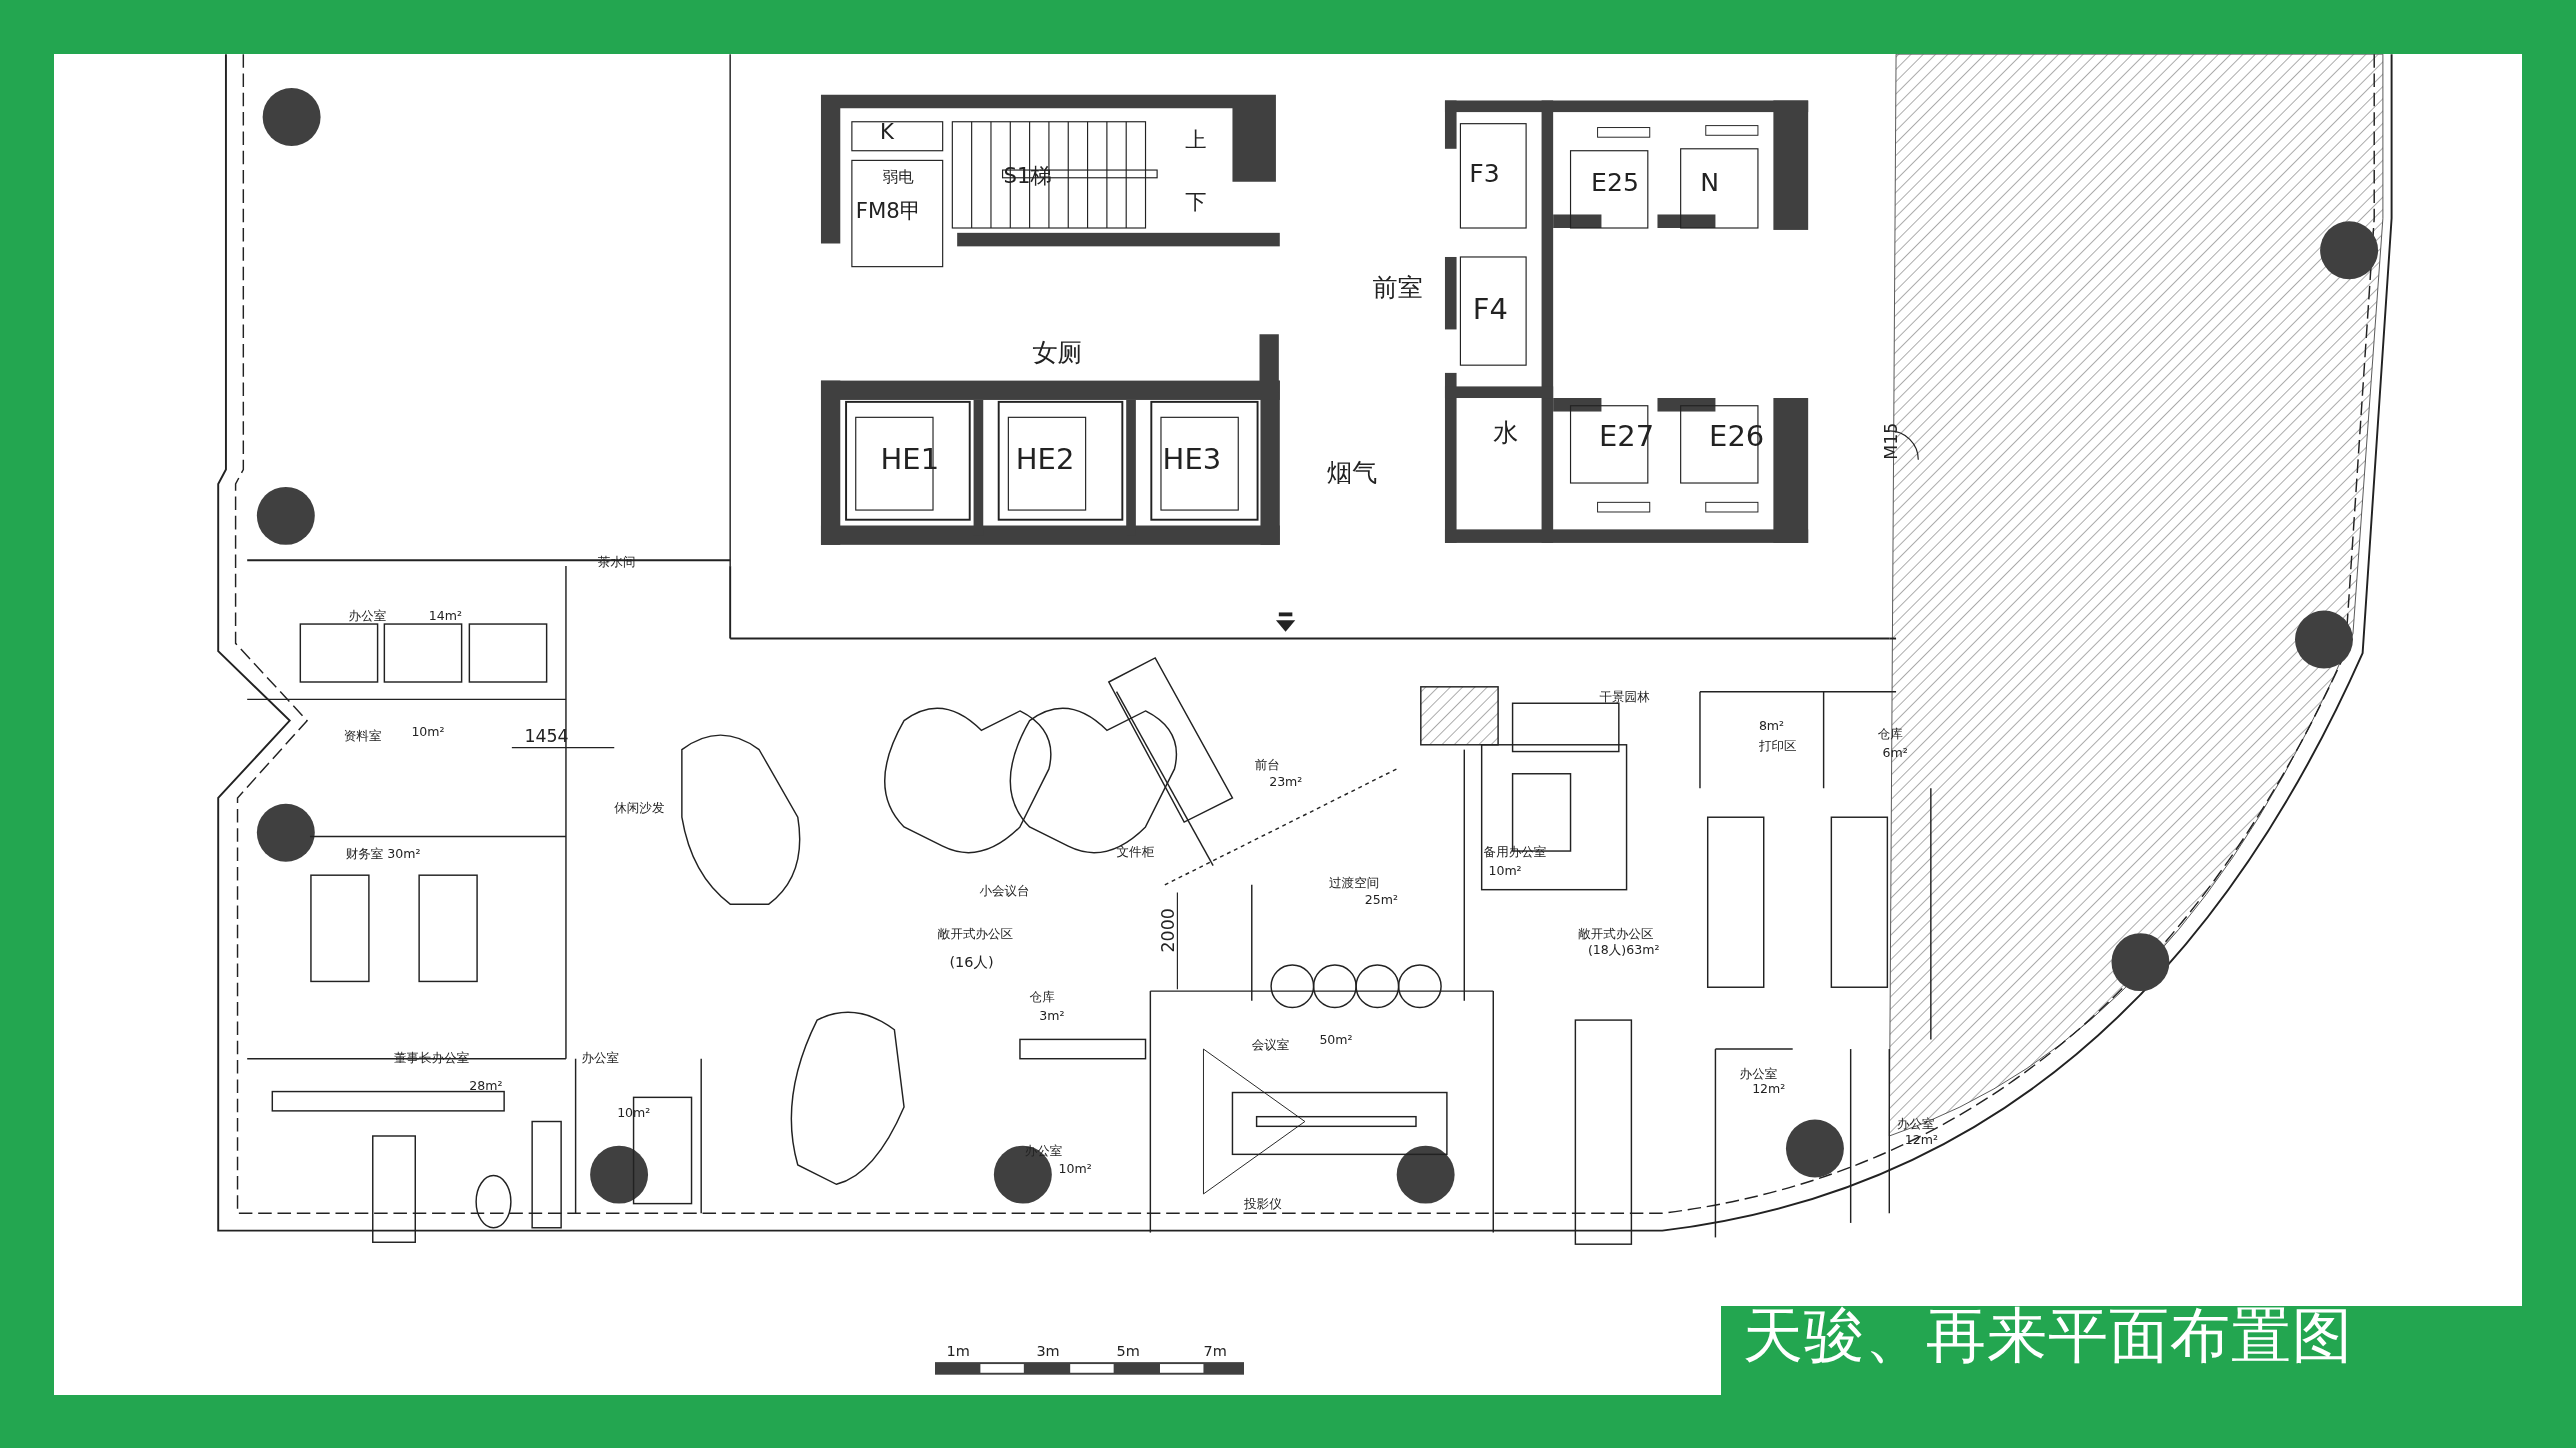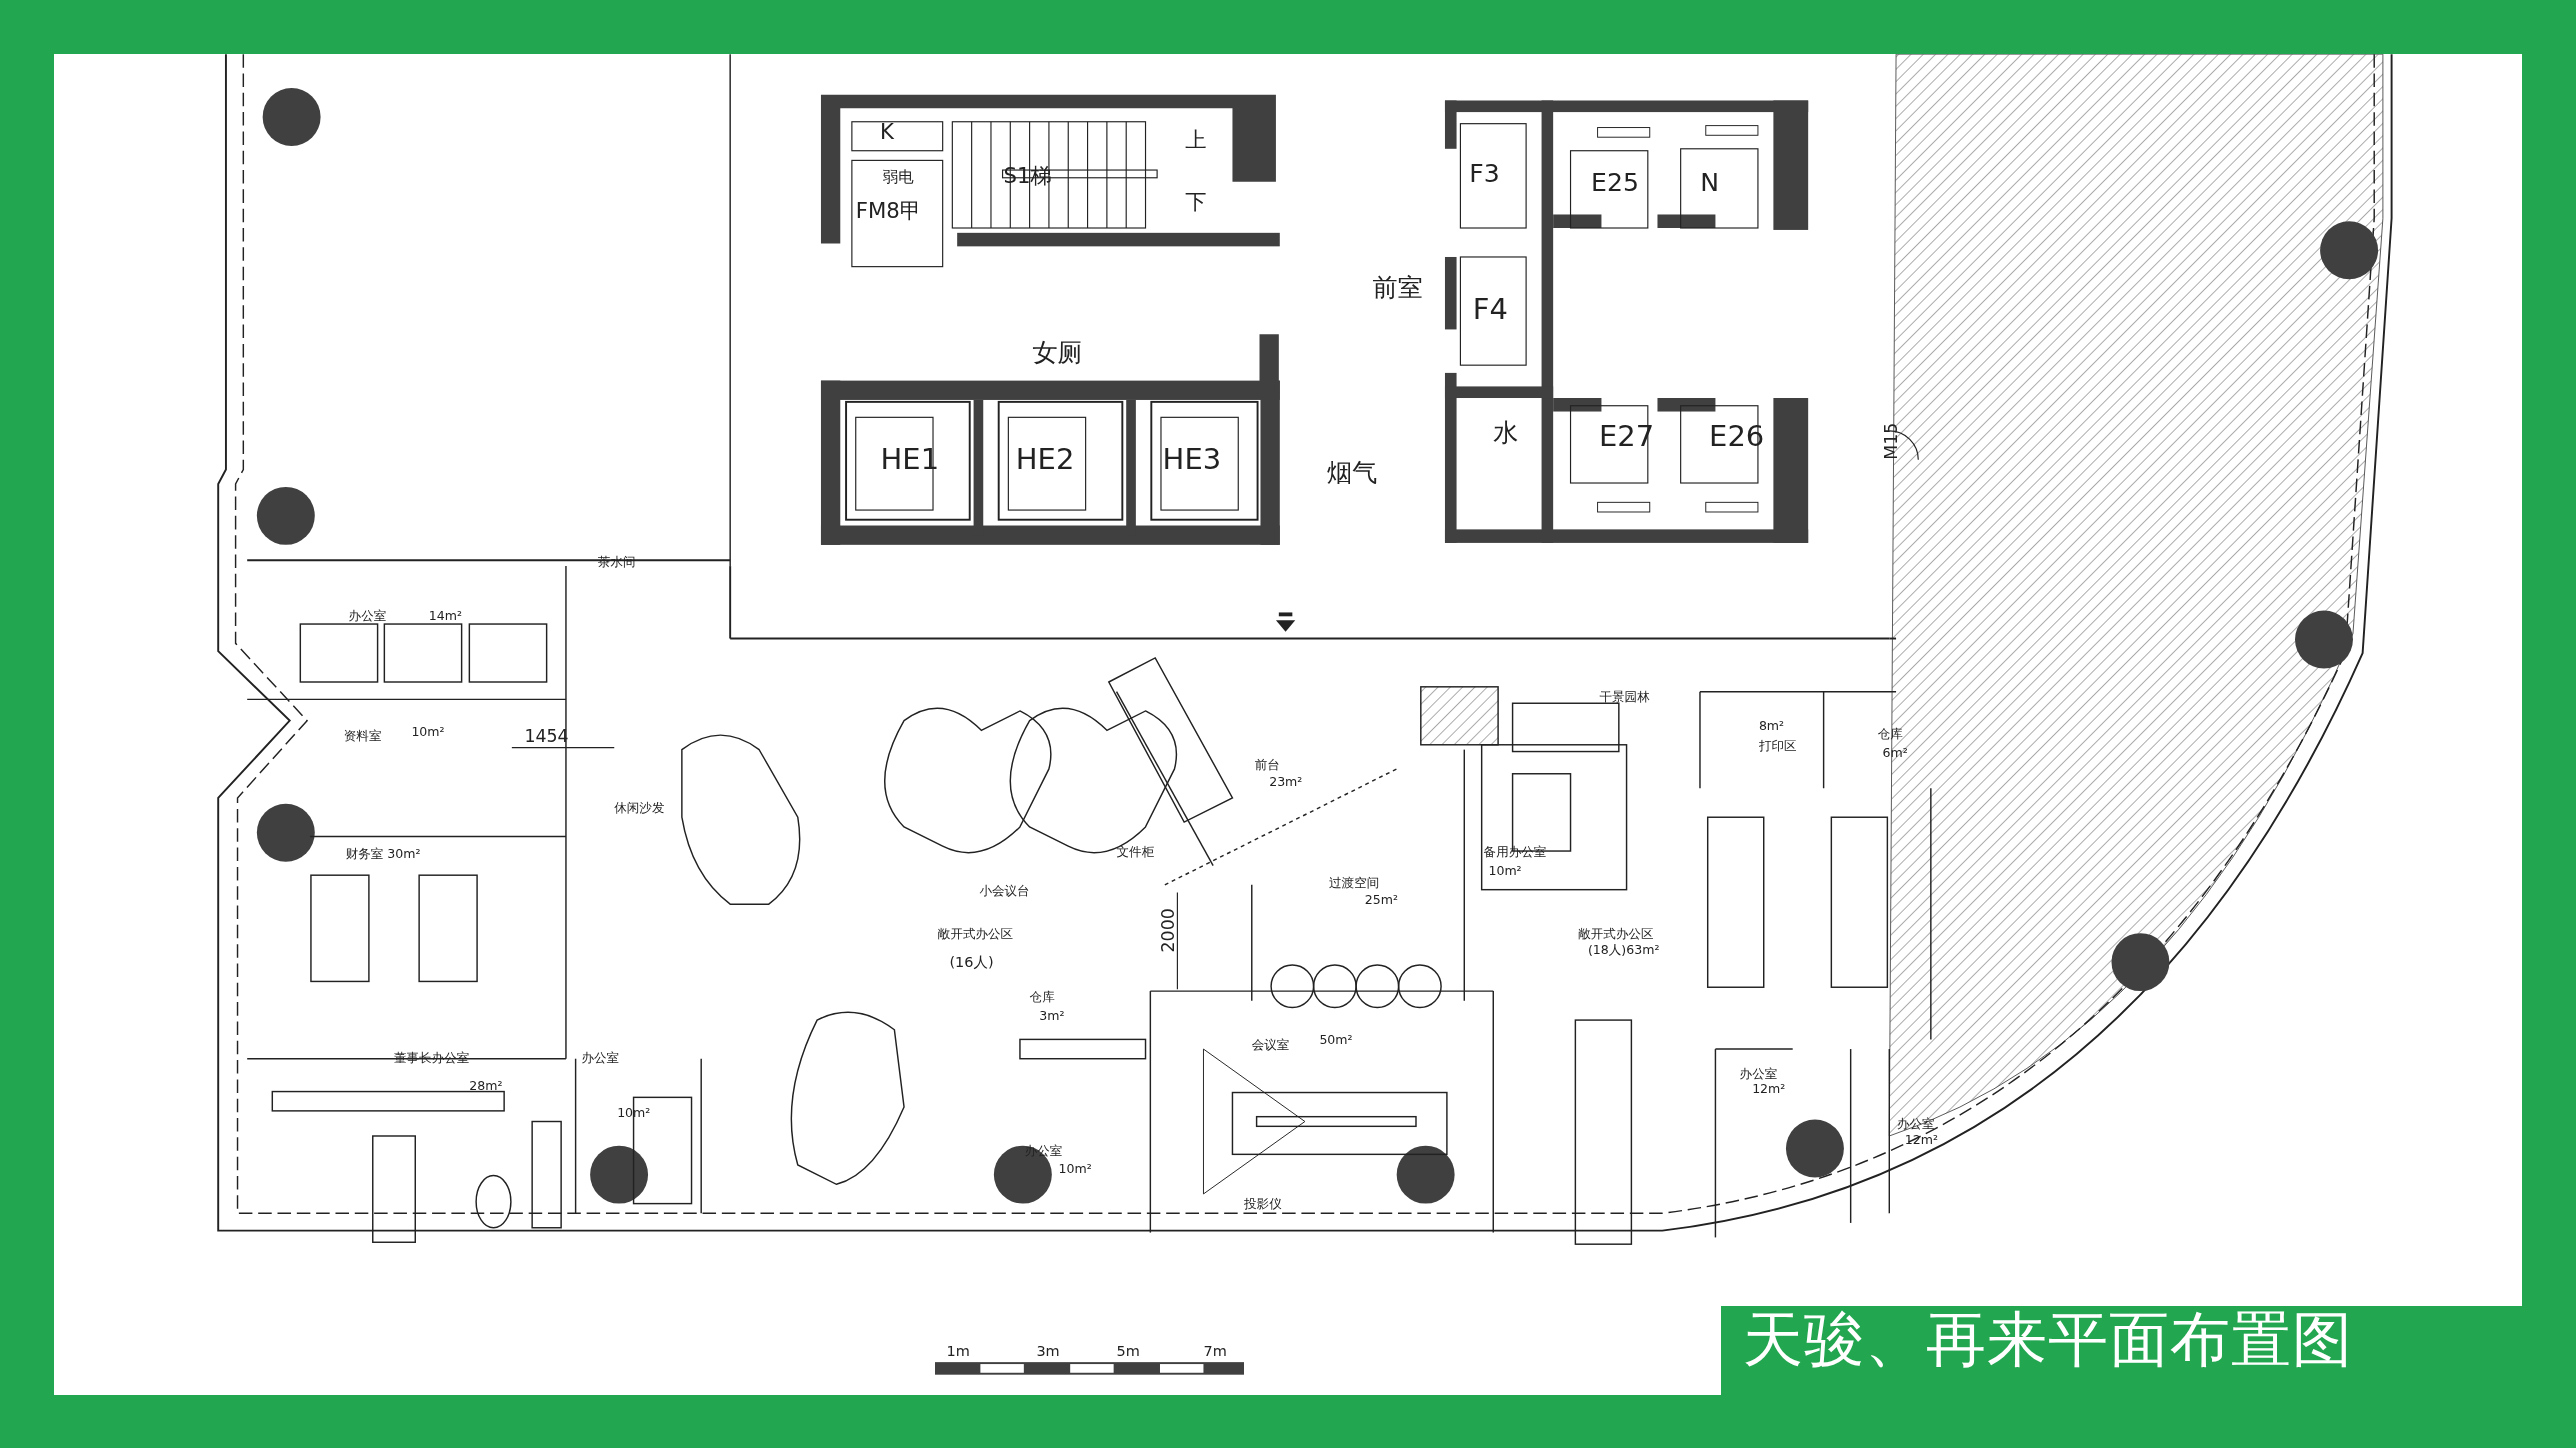--- a/index.html
+++ b/index.html
@@ -1,21 +1,21 @@
 <!DOCTYPE html>
 <html><head>
 <meta charset="utf-8">
 <style>
   html,body{margin:0;padding:0;}
   body{width:2576px;height:1449px;background:#23a650;position:relative;overflow:hidden;font-family:"DejaVu Sans",sans-serif;}
   #sheet{position:absolute;left:54px;top:54px;width:2468px;height:1341px;background:#fff;}
   #plan{position:absolute;left:0;top:0;}
   .lbl{font-family:"DejaVu Sans",sans-serif;fill:#222;}
   #title-band{position:absolute;left:1721px;top:1306px;width:801px;height:89px;background:#23a650;}
-  #title{position:absolute;left:1743px;top:1306px;color:#fff;font-size:60px;line-height:68px;letter-spacing:1px;font-family:Liberation Serif, serif;}
+  #title{position:absolute;left:1743px;top:1306px;color:#fff;font-size:60px;line-height:68px;letter-spacing:1px;font-family:Liberation Mono, monospace;}
   #scalebar{position:absolute;left:881px;top:1283px;}
 </style>
 </head>
 <body>
 
 <div id="sheet">
 <svg id="plan" width="2468" height="1341" viewBox="0 0 2555 1388">
   <defs>
     <pattern id="hatch" patternUnits="userSpaceOnUse" width="9" height="9" patternTransform="rotate(45)">
       <line x1="0" y1="0" x2="0" y2="9" stroke="#555" stroke-width="1"></line>

